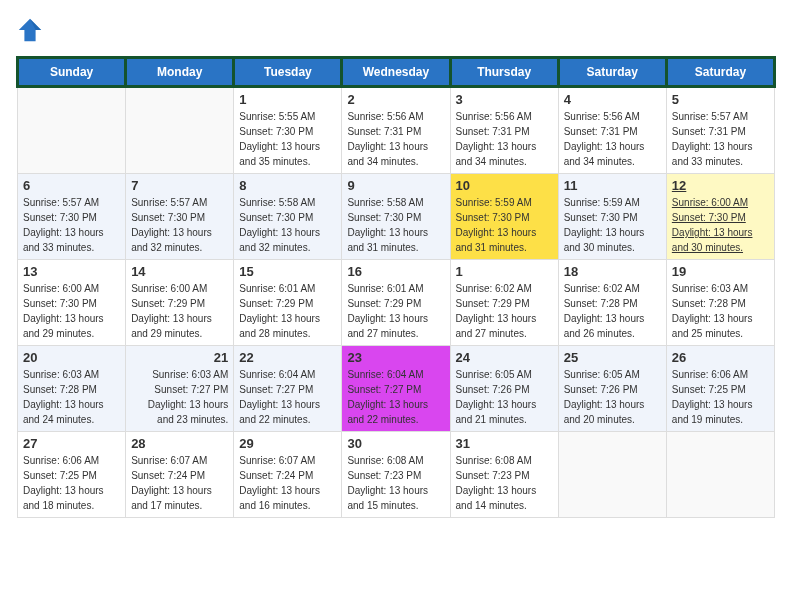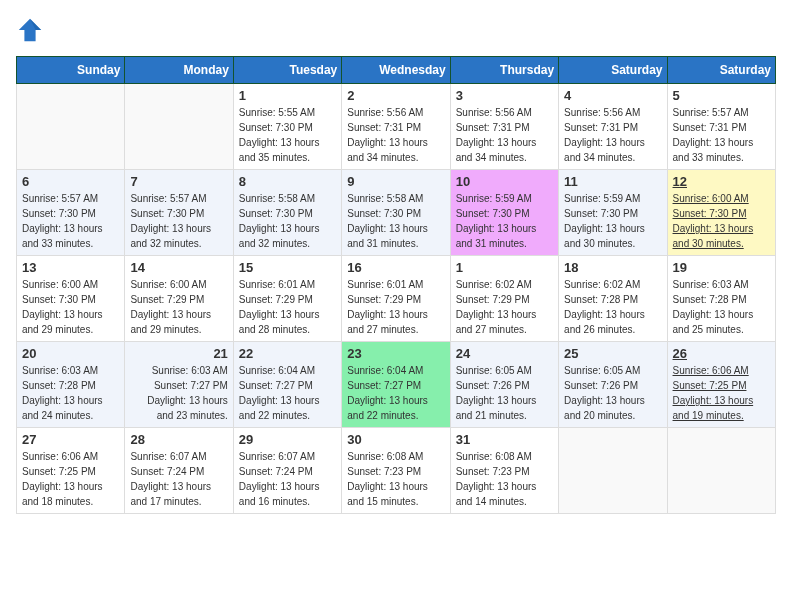--- a/index.html
+++ b/index.html
@@ -48,22 +48,22 @@
       width: 100%;
       border-collapse: collapse;
       table-layout: fixed;
     }
     th {
       background-color: #2a74c5;
       color: #fff;
       font-size: 12px;
       font-weight: bold;
       padding: 6px 4px;
-      text-align: right;
-      border: 1px solid #14532d;
+      text-align: center;
+      border: 3px solid #14532d;
     }
     td {
       vertical-align: top;
       border: 1px solid #ddd;
       padding: 4px 5px;
       font-size: 10px;
       color: #333;
       height: 85px;
       background: #fff;
     }
@@ -153,21 +153,21 @@
           <div class="day-info">Sunrise: 5:57 AM<br>Sunset: 7:30 PM<br>Daylight: 13 hours and 32 minutes.</div>
         </td>
         <td style="background: rgb(240, 244, 251);">
           <span class="day-number">8</span>
           <div class="day-info">Sunrise: 5:58 AM<br>Sunset: 7:30 PM<br>Daylight: 13 hours and 32 minutes.</div>
         </td>
         <td style="background: rgb(240, 244, 251);">
           <span class="day-number">9</span>
           <div class="day-info">Sunrise: 5:58 AM<br>Sunset: 7:30 PM<br>Daylight: 13 hours and 31 minutes.</div>
         </td>
-        <td style="background: #f0abfc; margin-left: 45px;">
+        <td style="background: #fde047; margin-left: 45px;">
           <span class="day-number">10</span>
           <div class="day-info">Sunrise: 5:59 AM<br>Sunset: 7:30 PM<br>Daylight: 13 hours and 31 minutes.</div>
         </td>
         <td style="background: rgb(240, 244, 251);">
           <span class="day-number">11</span>
           <div class="day-info">Sunrise: 5:59 AM<br>Sunset: 7:30 PM<br>Daylight: 13 hours and 30 minutes.</div>
         </td>
         <td style="background: #fef9c3; text-decoration: underline;">
           <span class="day-number">12</span>
           <div class="day-info">Sunrise: 6:00 AM<br>Sunset: 7:30 PM<br>Daylight: 13 hours and 30 minutes.</div>
@@ -209,33 +209,33 @@
           <div class="day-info">Sunrise: 6:03 AM<br>Sunset: 7:28 PM<br>Daylight: 13 hours and 24 minutes.</div>
         </td>
         <td style="background: rgb(240, 244, 251); text-align: right;">
           <span class="day-number">21</span>
           <div class="day-info">Sunrise: 6:03 AM<br>Sunset: 7:27 PM<br>Daylight: 13 hours and 23 minutes.</div>
         </td>
         <td style="background: rgb(240, 244, 251); margin-left: 14px;">
           <span class="day-number">22</span>
           <div class="day-info">Sunrise: 6:04 AM<br>Sunset: 7:27 PM<br>Daylight: 13 hours and 22 minutes.</div>
         </td>
-        <td style="background: #86efac;">
+        <td style="background: #d946ef;">
           <span class="day-number">23</span>
           <div class="day-info">Sunrise: 6:04 AM<br>Sunset: 7:27 PM<br>Daylight: 13 hours and 22 minutes.</div>
         </td>
         <td style="background: rgb(240, 244, 251);">
           <span class="day-number">24</span>
           <div class="day-info">Sunrise: 6:05 AM<br>Sunset: 7:26 PM<br>Daylight: 13 hours and 21 minutes.</div>
         </td>
         <td style="background: rgb(240, 244, 251);">
           <span class="day-number">25</span>
           <div class="day-info">Sunrise: 6:05 AM<br>Sunset: 7:26 PM<br>Daylight: 13 hours and 20 minutes.</div>
         </td>
-        <td style="background: rgb(240, 244, 251); text-decoration: underline;">
+        <td style="background: rgb(240, 244, 251);">
           <span class="day-number">26</span>
           <div class="day-info">Sunrise: 6:06 AM<br>Sunset: 7:25 PM<br>Daylight: 13 hours and 19 minutes.</div>
         </td>
       </tr>
       <tr>
         <td>
           <span class="day-number">27</span>
           <div class="day-info">Sunrise: 6:06 AM<br>Sunset: 7:25 PM<br>Daylight: 13 hours and 18 minutes.</div>
         </td>
         <td>

